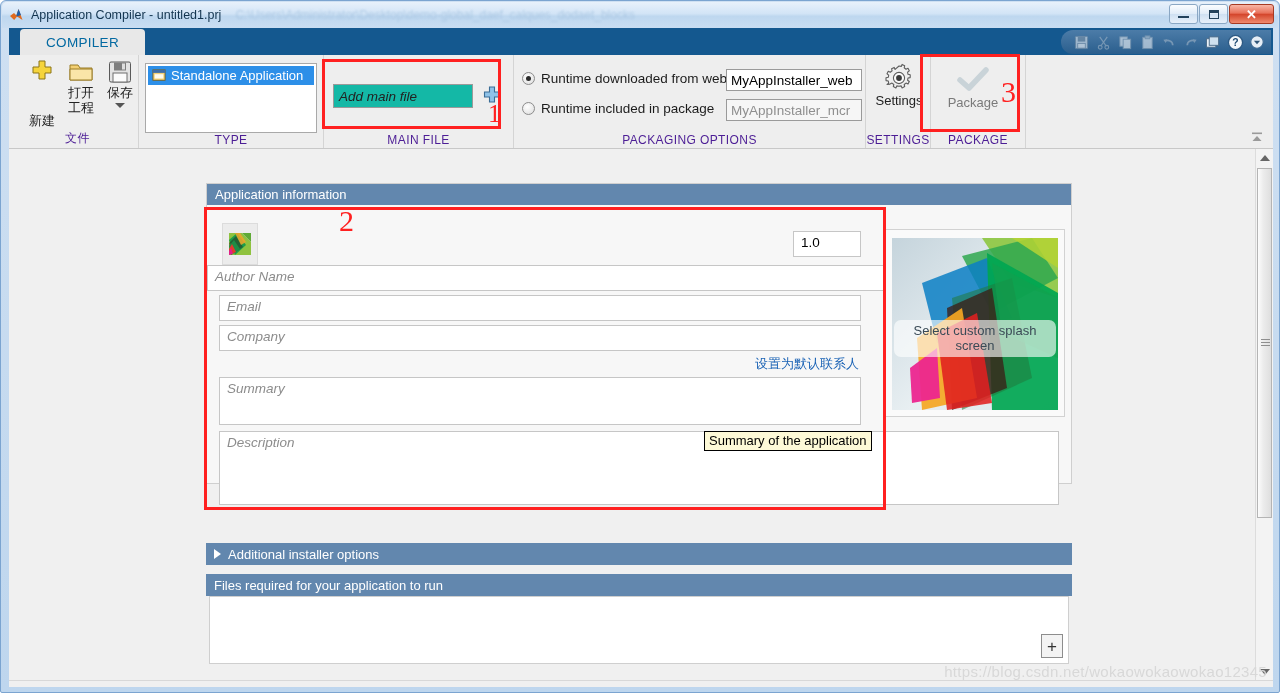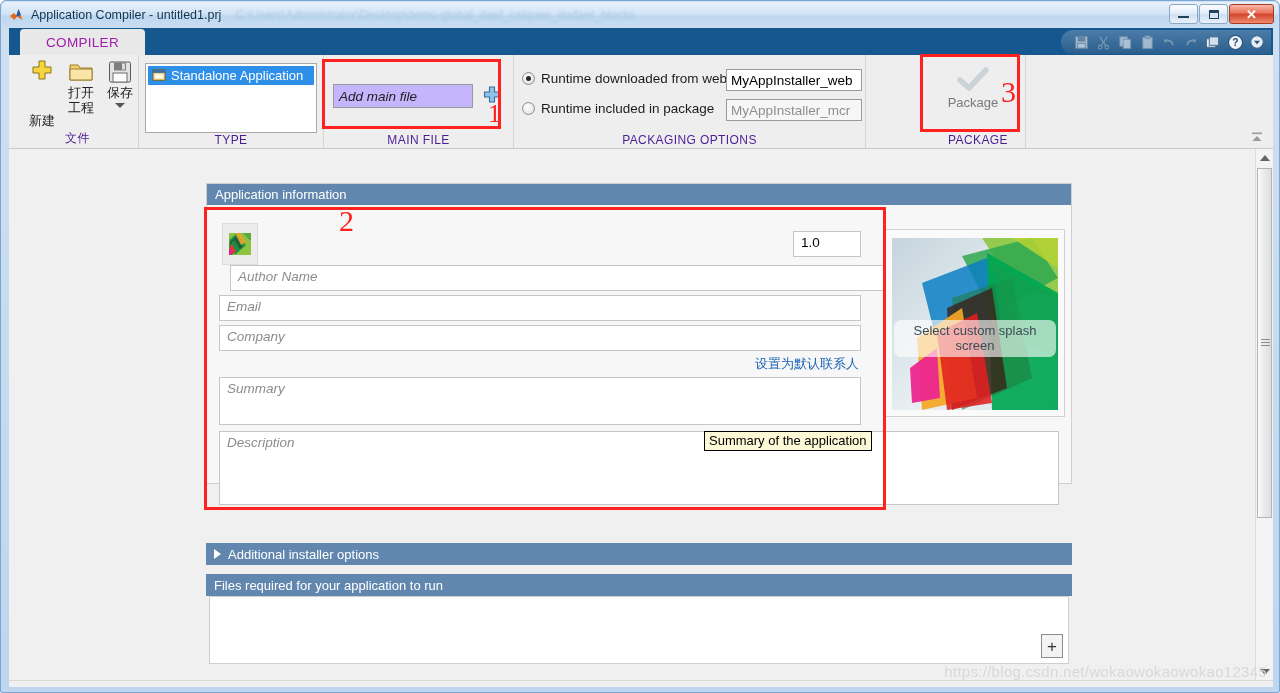--- a/index.html
+++ b/index.html
@@ -84,21 +84,21 @@
     width: 1264px;
     background: #14588f;
   }
   #tab-compiler {
     position: absolute;
     left: 11px; top: 1px;
     width: 125px; height: 26px;
     background: #e8e8e8;
     border-radius: 4px 4px 0 0;
     display: flex; align-items: center; justify-content: center;
-    font-size: 13.5px; color: #a21caf;
+    font-size: 13.5px; color: #0369a1;
     letter-spacing: .3px;
   }
   
   #qat {
     position: absolute;
     right: 8px; top: 29px;
     height: 24px;
     display: flex; align-items: center;
     gap: 2px;
     padding: 0 4px 0 10px;
@@ -165,21 +165,21 @@
     padding-left: 4px;
     color: #fff; font-size: 13px;
   }
 
   
   #g-main { left: 315px; width: 190px; }
   #mainfile-input {
     position: absolute;
     left: 9px; top: 29px;
     width: 140px; height: 24px;
-    background: #c4b5fd;
+    background: #14b8a6;
     border: 1px solid #9a9a9a;
     box-sizing: border-box;
     display: flex; align-items: center;
     padding-left: 5px;
     font-size: 13.5px; font-style: italic; color: #222;
   }
   #mainfile-plus {
     position: absolute;
     left: 157px; top: 30px;
     width: 22px; height: 22px;
@@ -283,21 +283,21 @@
     background: #fff;
     box-sizing: border-box;
     font-size: 13.5px; font-style: italic; color: #8c8c8c;
     padding: 3px 0 0 7px;
   }
   #f-appname { left: 57px; top: 26px; width: 529px; height: 26px; }
   #f-version {
     left: 586px; top: 26px; width: 68px; height: 26px;
     font-style: normal; color: #000; padding-left: 7px;
   }
-  #f-author  { left: 23px; top: 60px; width: 730px; height: 26px; }
+  #f-author  { left: 0; top: 60px; width: 730px; height: 26px; }
   #f-email   { left: 12px; top: 90px; width: 642px; height: 26px; }
   #f-company { left: 12px; top: 120px; width: 642px; height: 26px; }
   #link-default {
     position: absolute;
     right: 212px; top: 150px;
     font-size: 13px; color: #1b63b5;
   }
   #f-summary { left: 12px; top: 172px; width: 642px; height: 48px; }
   #f-desc    { left: 12px; top: 226px; width: 840px; height: 74px;
                border: 1px solid #c6c6c6; }
@@ -610,20 +610,31 @@
 
       <div class="radio-row" style="top:46px;">
         <span class="radio"></span>
         <span>Runtime included in package</span>
       </div>
       <div class="pack-input" style="left:212px; top:44px; width:136px; color:#8f8f8f; background:#f6f6f6;">MyAppInstaller_mcr</div>
 
       <div class="rgroup-label">PACKAGING OPTIONS</div>
     </div>
 
+    <div class="rgroup" id="g-settings">
+      <div class="bigbtn" style="left:8px; width:50px; top:8px;">
+        <svg width="30" height="30" viewBox="0 0 30 30">
+          <path d="M15 3 l2.2 .4 .9-2 2.6 1.3-.5 2.1 1.8 1.4 2-1 1.3 2.6-1.7 1.3.4 2.2 2.2.4v2.9l-2.2.4-.4 2.2 1.7 1.3-1.3 2.6-2-1-1.8 1.4.5 2.1-2.6 1.3-.9-2-2.2.4-2.2-.4-.9 2-2.6-1.3.5-2.1-1.8-1.4-2 1L3 21.5l1.7-1.3-.4-2.2L2 17.6v-2.9l2.3-.4.4-2.2L3 10.8l1.3-2.6 2 1 1.8-1.4-.5-2.1 2.6-1.3.9 2z" fill="#efefef" stroke="#5d5d5d" stroke-width="1.1" stroke-linejoin="round"></path>
+          <circle cx="15" cy="15" r="5.6" fill="#fafafa" stroke="#5d5d5d" stroke-width="1.1"></circle>
+          <circle cx="15" cy="15" r="2.9" fill="#3a3a3a"></circle>
+        </svg>
+        <span class="cap">Settings</span>
+      </div>
+      <div class="rgroup-label">SETTINGS</div>
+    </div>
 
     <div class="rgroup" id="g-package">
       <div class="bigbtn" style="left:14px; width:56px; top:10px; color:#7a7a7a;">
         <svg width="34" height="30" viewBox="0 0 34 30">
           <path d="M4 15 L13 23 L30 5" fill="none" stroke="#c9d3d8" stroke-width="5.5" stroke-linecap="round" stroke-linejoin="round"></path>
         </svg>
         <span class="cap">Package</span>
       </div>
       <div class="rgroup-label">PACKAGE</div>
     </div>

